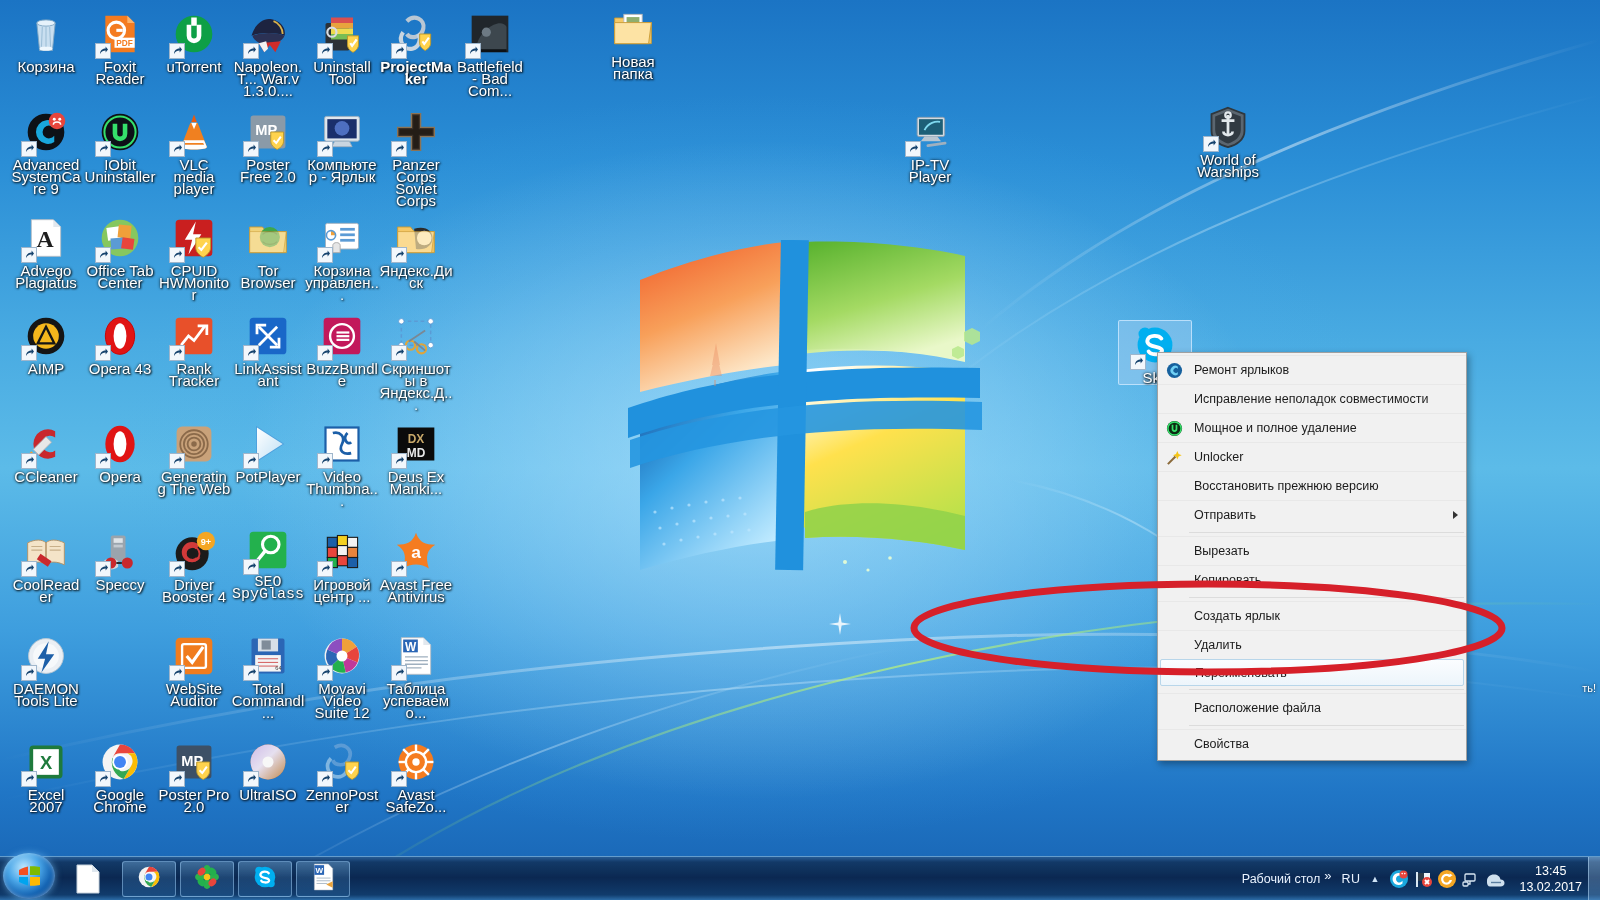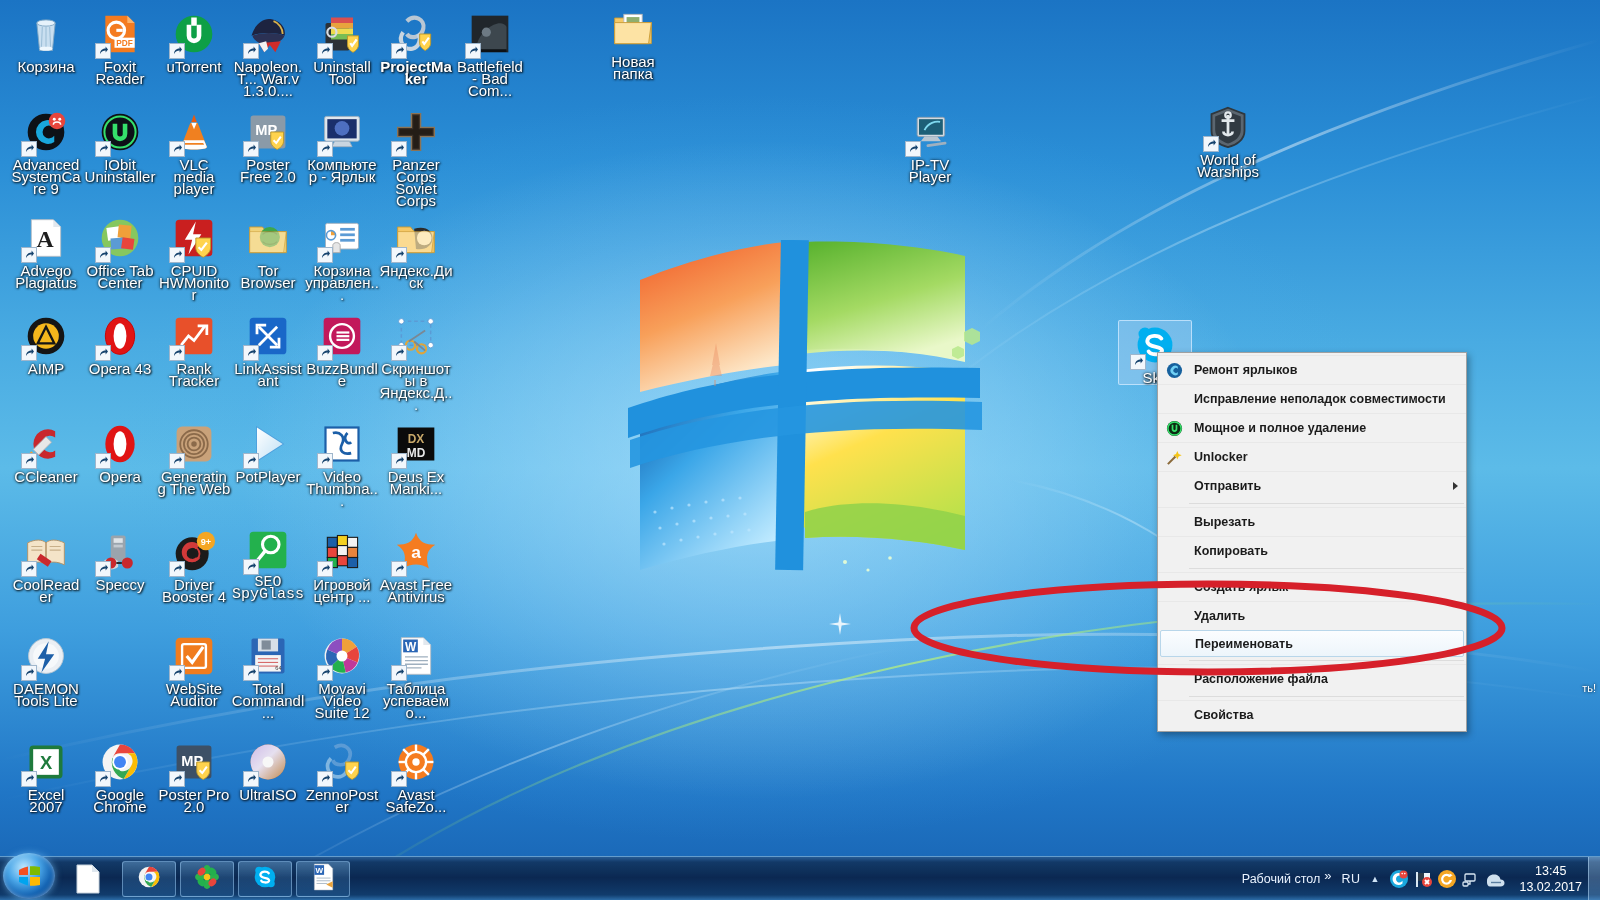--- a/index.html
+++ b/index.html
@@ -51,21 +51,20 @@
     border:1px solid #a0a0a0;
     box-shadow: 2px 3px 7px rgba(0,0,0,.35);
     font-size:12.5px; color:#1b1b1b;
     padding:2px 0;
   }
   .ctx .gutter { position:absolute; left:0; top:0; bottom:0; width:31px; background:#f1f1f1; }
   .ctx-item {
     position:relative; height:29px; display:flex; align-items:center;
     padding-left:36px; padding-right:5px; white-space:nowrap;
     border-top:1px solid #e8e8e8;
-    font-weight:bold;
   }
   .ctx-item:first-child { border-top:none; }
   .ctx-item.hl {
     background:linear-gradient(180deg,#fbfdff 0%, #edf5fb 100%);
     border:1px solid #b8d6ea; border-radius:2px;
     margin:0 2px; padding-left:34px; height:27px;
   }
   .ctx-item .ci {
     position:absolute; left:7px; top:50%; transform:translateY(-50%);
     width:18px; height:18px; display:flex; align-items:center; justify-content:center;
@@ -1129,20 +1128,23 @@
     <div class="ctx-item">
       <span class="ci">
         <svg width="17" height="17" viewBox="0 0 18 18">
           <path d="M2,16 L10,8" stroke="#8b6a3a" stroke-width="2.2"></path>
           <path d="M12,2 L13.4,5.2 L16.6,6.6 L13.4,8 L12,11.2 L10.6,8 L7.4,6.6 L10.6,5.2 Z" fill="#f5c518"></path>
         </svg>
       </span>
       <span>Unlocker</span>
     </div>
     <div class="ctx-item">
+      <span>Восстановить прежнюю версию</span>
+    </div>
+    <div class="ctx-item">
       <span>Отправить</span>
       <span class="ctx-arrow"></span>
     </div>
     <div class="ctx-sep"></div>
     <div class="ctx-item">
       <span>Вырезать</span>
     </div>
     <div class="ctx-item">
       <span>Копировать</span>
     </div>

